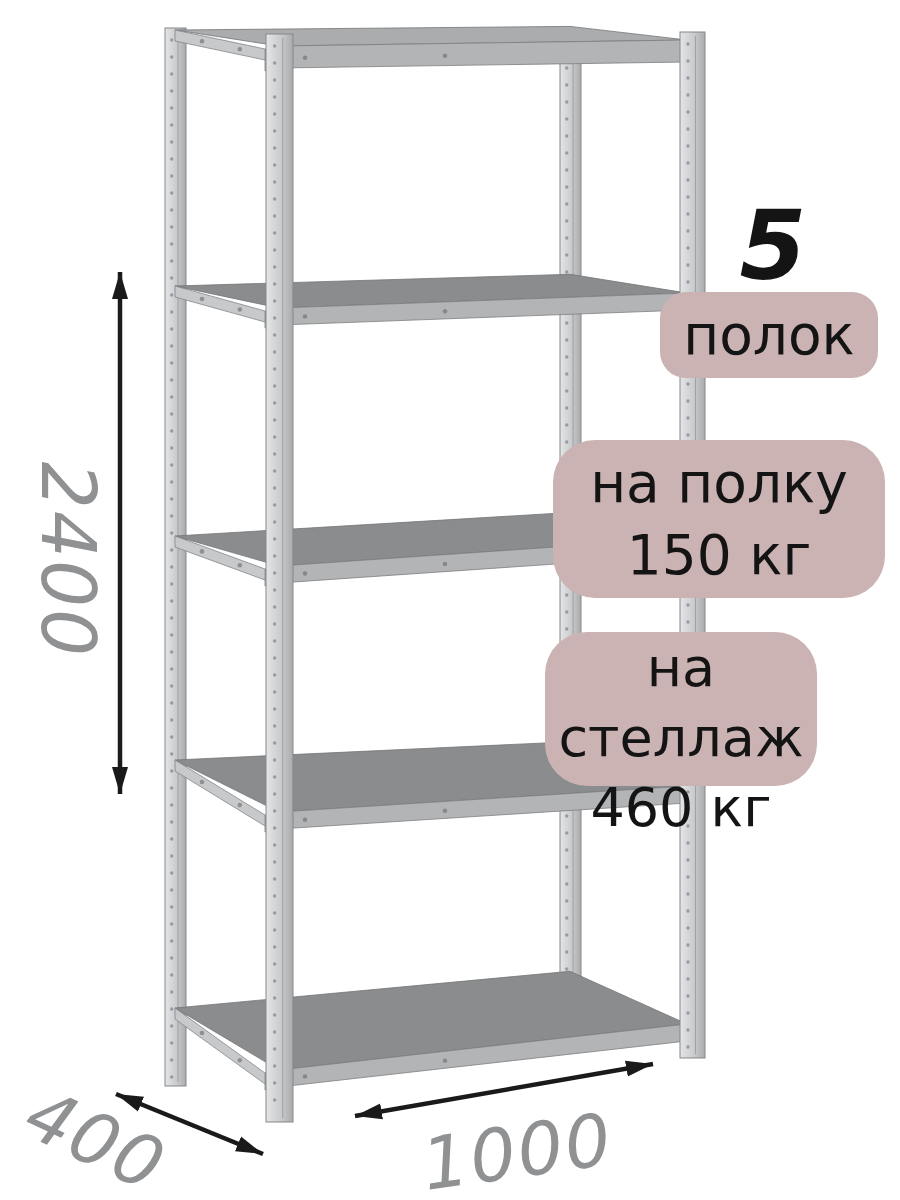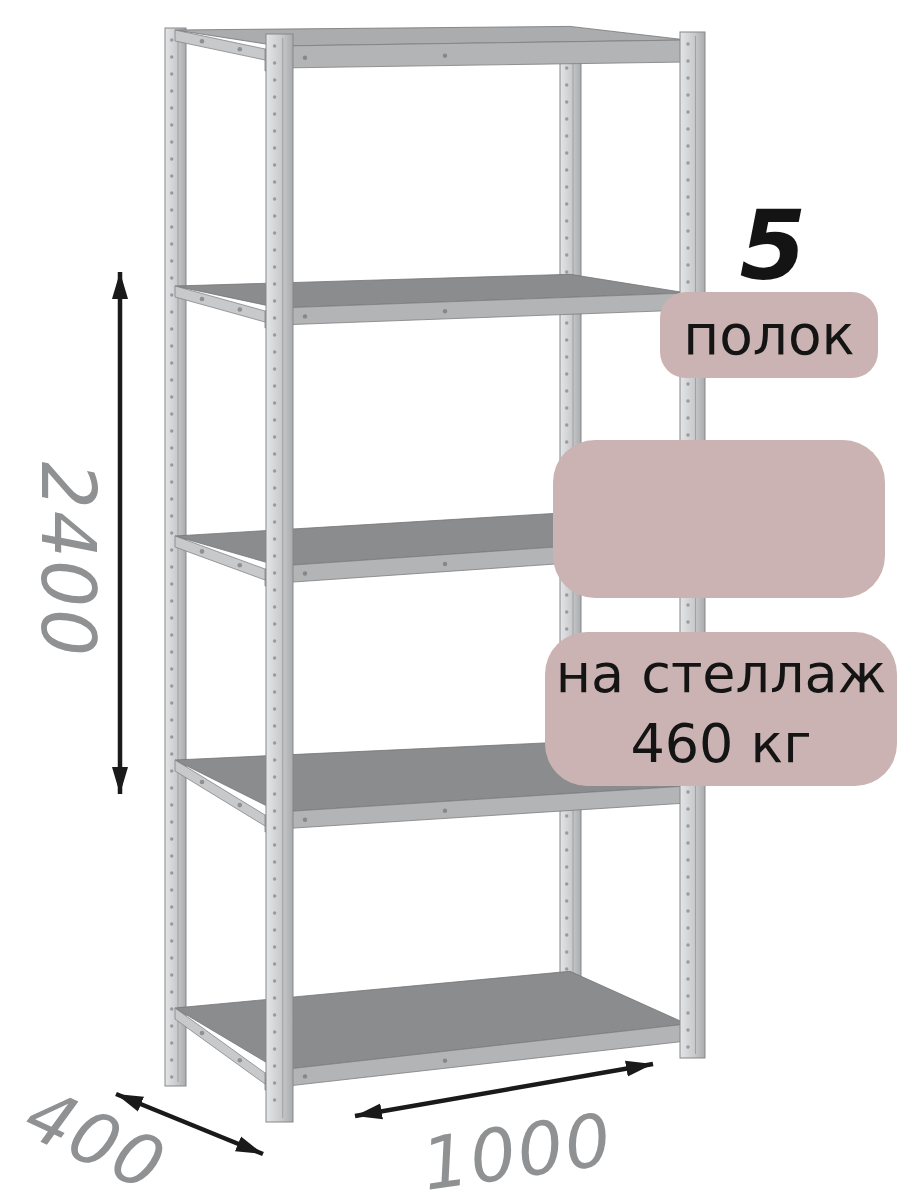--- a/index.html
+++ b/index.html
@@ -7,22 +7,22 @@
          font-family:"DejaVu Sans",sans-serif;}
   #rack-svg{position:absolute;left:0;top:0;}
 
   
   .badge{position:absolute;background:var(--badge-bg,#ccb3b3);color:var(--badge-text,#141414);
          font-weight:normal;text-align:center;box-sizing:border-box;}
   .badge-count{left:660px;top:292px;width:218px;height:86px;border-radius:26px;
                font-size:55px;line-height:86px;}
   .badge-shelf-load{left:553px;top:440px;width:332px;height:158px;border-radius:42px;
                     font-size:55px;line-height:72px;padding-top:7px;}
-  .badge-rack-load{left:545px;top:632px;width:352px;height:154px;border-radius:42px;
-                   font-size:54px;line-height:70px;padding-top:7px;}
+  .badge-rack-load{left:545px;top:632px;width:272px;height:154px;border-radius:42px;
+                   font-size:54px;line-height:70px;padding-top:1px;}
   .count-number{position:absolute;left:723px;top:196px;width:100px;text-align:center;
                 font-style:oblique;font-weight:bold;font-size:96px;line-height:100px;
                 color:var(--badge-text,#141414);}
 
   
   .dim{position:absolute;color:var(--dim-text,#8f9193);font-style:italic;text-align:center;
        letter-spacing:2px;}
   .dim-height{left:-56px;top:520px;width:248px;height:80px;font-size:74px;line-height:80px;
               transform:rotate(90deg);}
   .dim-depth{left:-7px;top:1100px;width:205px;height:80px;font-size:72px;line-height:80px;
@@ -355,20 +355,22 @@
   <div class="dim dim-depth">400</div>
   <div class="dim dim-width">1000</div>
 
   <div class="count-number">5</div>
 
   <div class="badge badge-count">
     <span>полок</span>
   </div>
 
   <div class="badge badge-shelf-load">
+    <div>на полку</div>
+    <div>150 кг</div>
   </div>
 
   <div class="badge badge-rack-load">
     <div>на стеллаж</div>
     <div>460 кг</div>
   </div>
 
 </div>
 
 </body></html>

